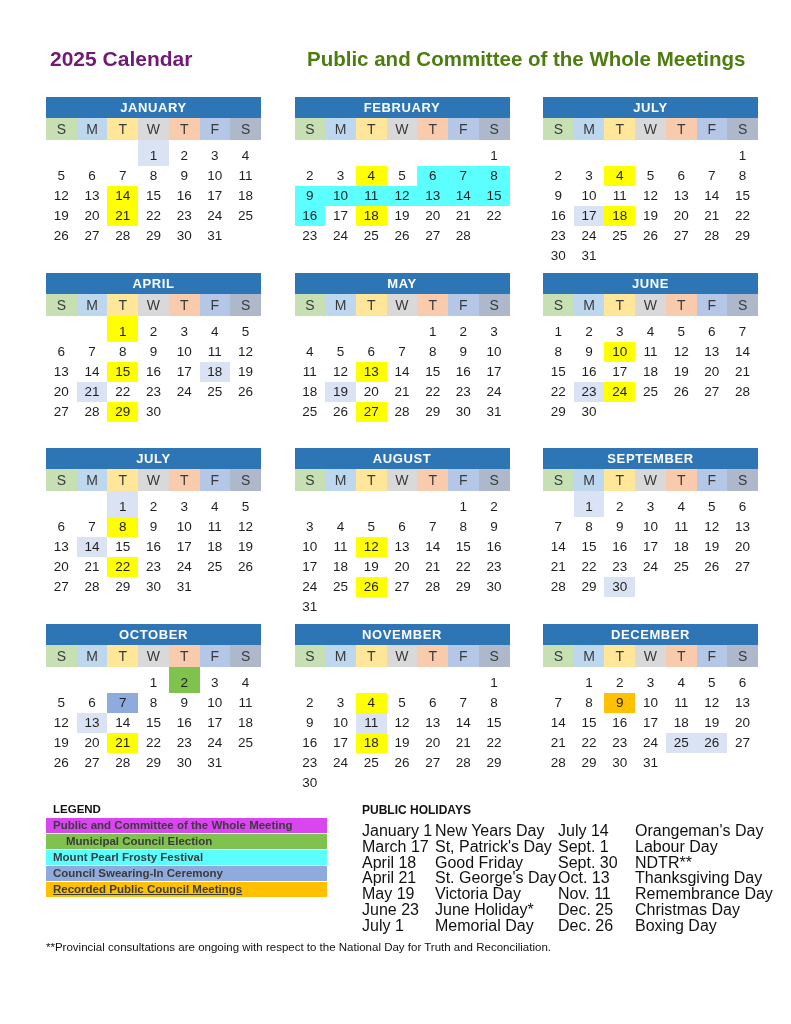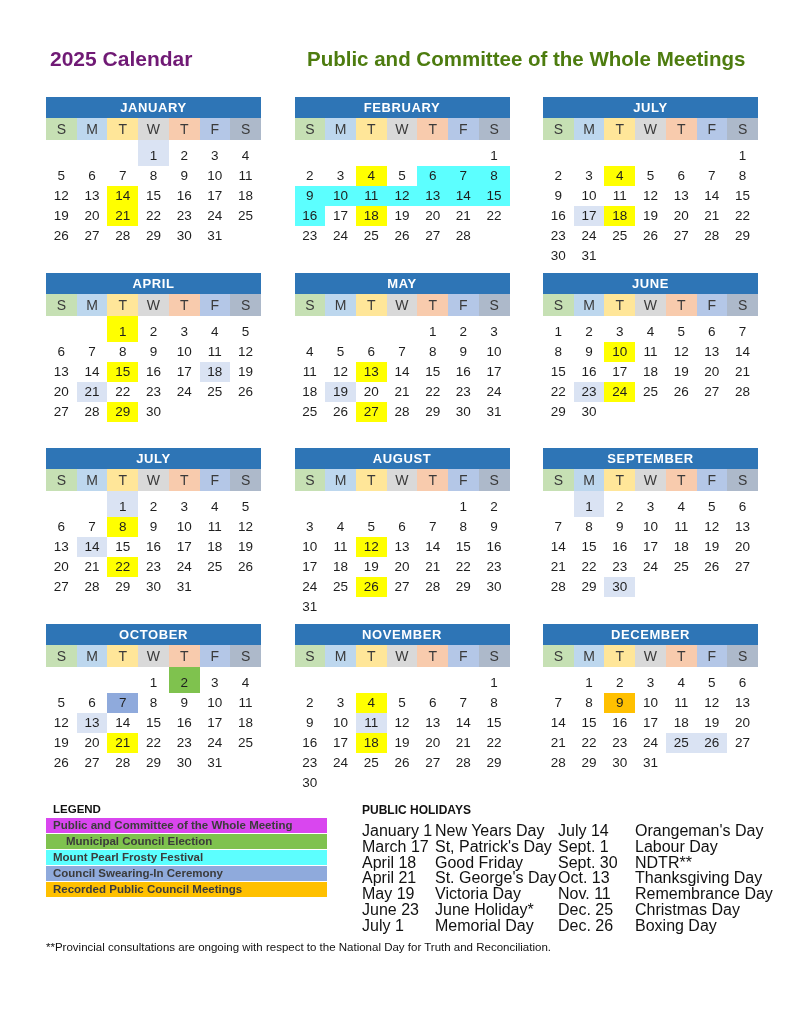--- a/index.html
+++ b/index.html
@@ -801,21 +801,21 @@
     </table>
   </div>
 
 <div class="legend">
   <div class="legend-title">LEGEND</div>
   <div id="legend-items">
       <div class="legend-item" style="background: #d946ef;">Public and Committee of the Whole Meeting</div>
       <div class="legend-item" style="background: rgb(127, 194, 78); padding-left: 20px;">Municipal Council Election</div>
       <div class="legend-item" style="background: rgb(92, 255, 255);">Mount Pearl Frosty Festival</div>
       <div class="legend-item" style="background: rgb(143, 170, 220);">Council Swearing-In Ceremony</div>
-      <div class="legend-item" style="background: rgb(255, 192, 0);">Recorded Public Council Meetings</div>
+      <div class="legend-item" style="background: rgb(255, 192, 0); text-decoration: underline;">Recorded Public Council Meetings</div>
     </div>
 </div>
 
 <div class="holidays">
   <div class="holidays-title">PUBLIC HOLIDAYS</div>
   <div class="holidays-grid" id="holidays-grid">
       <span>January 1</span>
       <span>New Years Day</span>
       <span>July 14</span>
       <span>Orangeman's Day</span>

